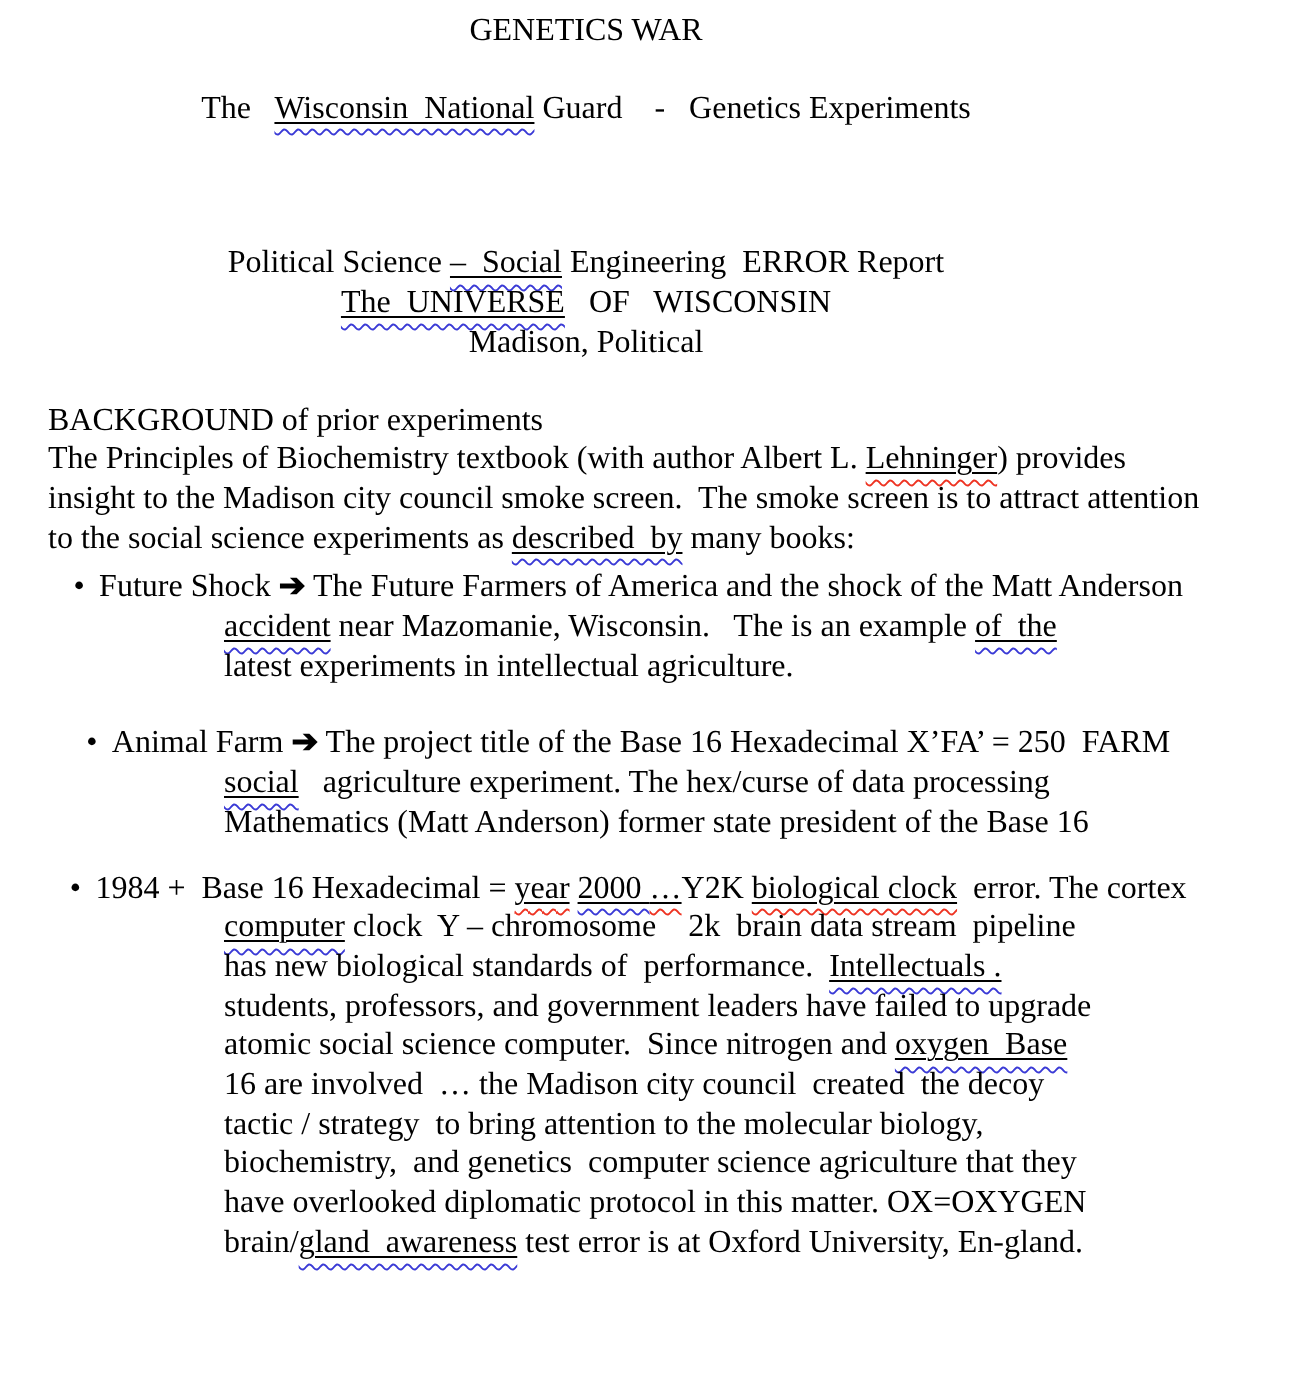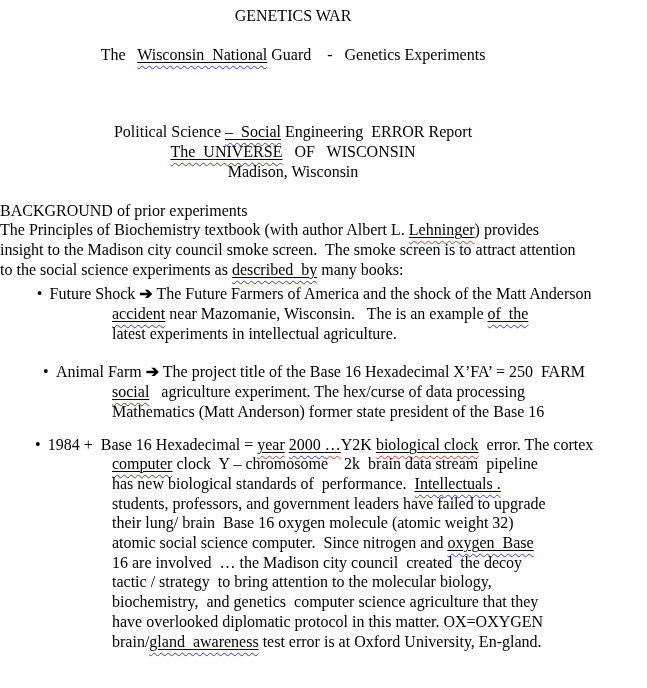--- a/index.html
+++ b/index.html
@@ -5,60 +5,59 @@
   html,body{margin:0;padding:0;background:#ffffff;}
   body{width:647px;height:688px;overflow:hidden;}
   .page{
     position:relative;width:599px;height:688px;box-sizing:border-box;
     padding-top:6px;
     font-family:Liberation Serif, serif;
     font-size:16px;line-height:19.7px;color:#000;
   }
   .line{white-space:pre;}
   .center{width:586px;text-align:center;}
-  .body{padding-left:0;}
+  .body{padding-left:24px;}
   .hang{padding-left:112px;}
   .bullet-line{padding-left:22px;text-align:center;}
   .bullet{display:inline-block;width:20px;}
   .arrow{font-weight:bold;}
   .u{text-decoration:underline;text-decoration-thickness:1px;text-underline-offset:2px;margin-top:28px;}
   .sq{text-decoration-line:underline;text-decoration-style:wavy;text-decoration-thickness:1px;text-underline-offset:5px;}
   .sq.blue{text-decoration-color:var(--grammar-blue,#3a3ad6);}
   .sq.red{text-decoration-color:var(--spell-red,#ee3322);}
   .gap{width:100%;}
 </style>
 </head>
 <body style="--spell-red: #ee3322; --grammar-blue: #3a3ad6; background: rgb(255, 255, 255);">
 
 <div class="page" style="color: rgb(0, 0, 0);">
     <div class="line center"><span>GENETICS WAR</span></div>
     <div class="gap" style="height: 19px;"></div>
     <div class="line center"><span>The   </span><span class="sq blue"><span class="u">Wisconsin  National</span></span><span> Guard    -   Genetics Experiments</span></div>
     <div class="gap" style="height: 58px;"></div>
     <div class="line center"><span>Political Science </span><span class="sq blue"><span class="u">–  Social</span></span><span> Engineering  ERROR Report</span></div>
     <div class="line center"><span class="sq blue"><span class="u">The  UNIVERSE</span></span><span>   OF   WISCONSIN</span></div>
-    <div class="line center"><span>Madison, Wisconsin</span></div>
+    <div class="line center"><span>Madison, Political</span></div>
     <div class="gap" style="height: 19px;"></div>
     <div class="line body"><span>BACKGROUND of prior experiments</span></div>
     <div class="line body"><span>The Principles of Biochemistry textbook (with author Albert L. </span><span class="sq red"><span class="u">Lehninger</span></span><span>) provides</span></div>
     <div class="line body"><span>insight to the Madison city council smoke screen.  The smoke screen is to attract attention</span></div>
     <div class="line body"><span>to the social science experiments as </span><span class="sq blue"><span class="u">described  by</span></span><span> many books:</span></div>
     <div class="gap" style="height: 5px;"></div>
     <div class="line bullet-line"><span class="bullet">•</span><span>Future Shock </span><span class="arrow">➔</span><span> The Future Farmers of America and the shock of the Matt Anderson</span></div>
     <div class="line hang"><span class="sq blue"><span class="u">accident</span></span><span> near Mazomanie, Wisconsin.   The is an example </span><span class="sq blue"><span class="u">of  the</span></span></div>
     <div class="line hang"><span>latest experiments in intellectual agriculture.</span></div>
     <div class="gap" style="height: 19px;"></div>
     <div class="line bullet-line"><span class="bullet">•</span><span>Animal Farm </span><span class="arrow">➔</span><span> The project title of the Base 16 Hexadecimal X’FA’ = 250  FARM</span></div>
     <div class="line hang"><span class="sq blue"><span class="u">social</span></span><span>   agriculture experiment. The hex/curse of data processing</span></div>
     <div class="line hang"><span>Mathematics (Matt Anderson) former state president of the Base 16</span></div>
     <div class="gap" style="height: 13px;"></div>
     <div class="line bullet-line"><span class="bullet">•</span><span>1984 +  Base 16 Hexadecimal = </span><span class="sq red"><span class="u">year</span></span><span> </span><span class="sq blue"><span class="u">2000 </span></span><span class="sq red"><span class="u">…</span></span><span>Y2K </span><span class="sq red"><span class="u">biological clock</span></span><span>  error. The cortex</span></div>
     <div class="line hang"><span class="sq blue"><span class="u">computer</span></span><span> clock  Y – chromosome    2k  brain data stream  pipeline</span></div>
     <div class="line hang"><span>has new biological standards of  performance.  </span><span class="sq blue"><span class="u">Intellectuals .</span></span></div>
     <div class="line hang"><span>students, professors, and government leaders have failed to upgrade</span></div>
-    <div class="line hang"><span>their lung/ brain  Base 16 oxygen molecule (atomic weight 32)</span></div>
     <div class="line hang"><span>atomic social science computer.  Since nitrogen and </span><span class="sq blue"><span class="u">oxygen  Base</span></span></div>
     <div class="line hang"><span>16 are involved  … the Madison city council  created  the decoy</span></div>
     <div class="line hang"><span>tactic / strategy  to bring attention to the molecular biology,</span></div>
     <div class="line hang"><span>biochemistry,  and genetics  computer science agriculture that they</span></div>
     <div class="line hang"><span>have overlooked diplomatic protocol in this matter. OX=OXYGEN</span></div>
     <div class="line hang"><span>brain/</span><span class="sq blue"><span class="u">gland  awareness</span></span><span> test error is at Oxford University, En-gland.</span></div>
   </div>
 
 </body></html>

